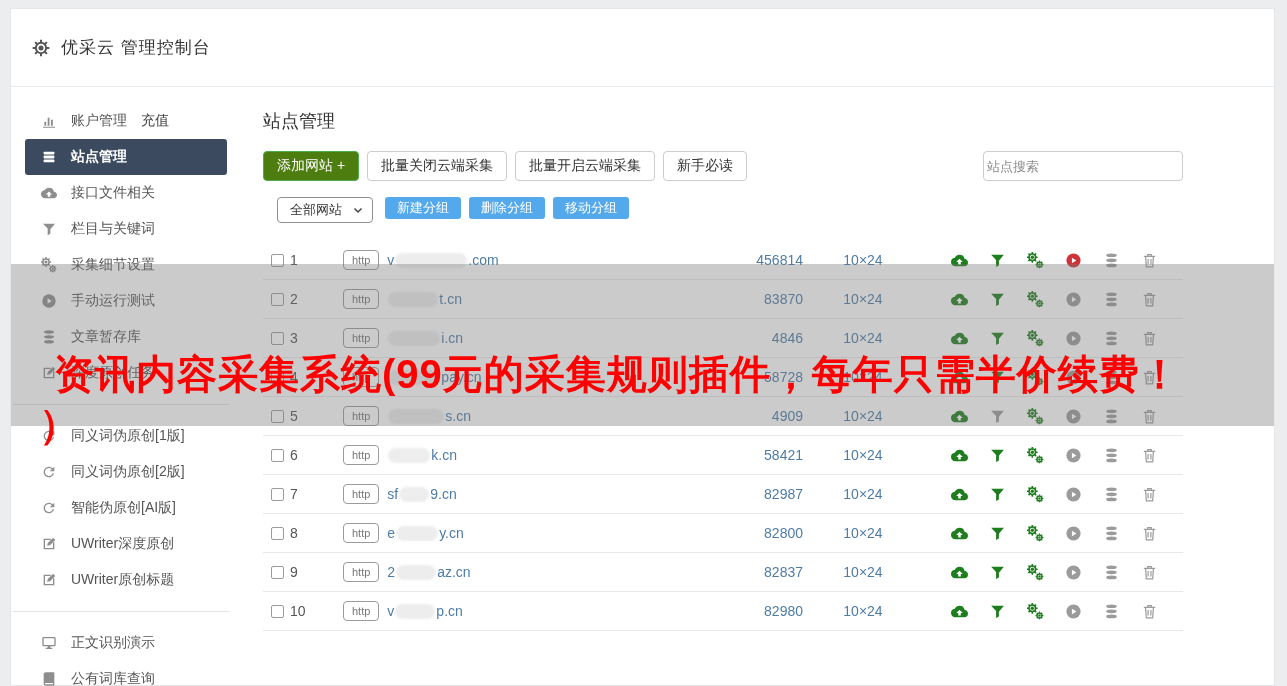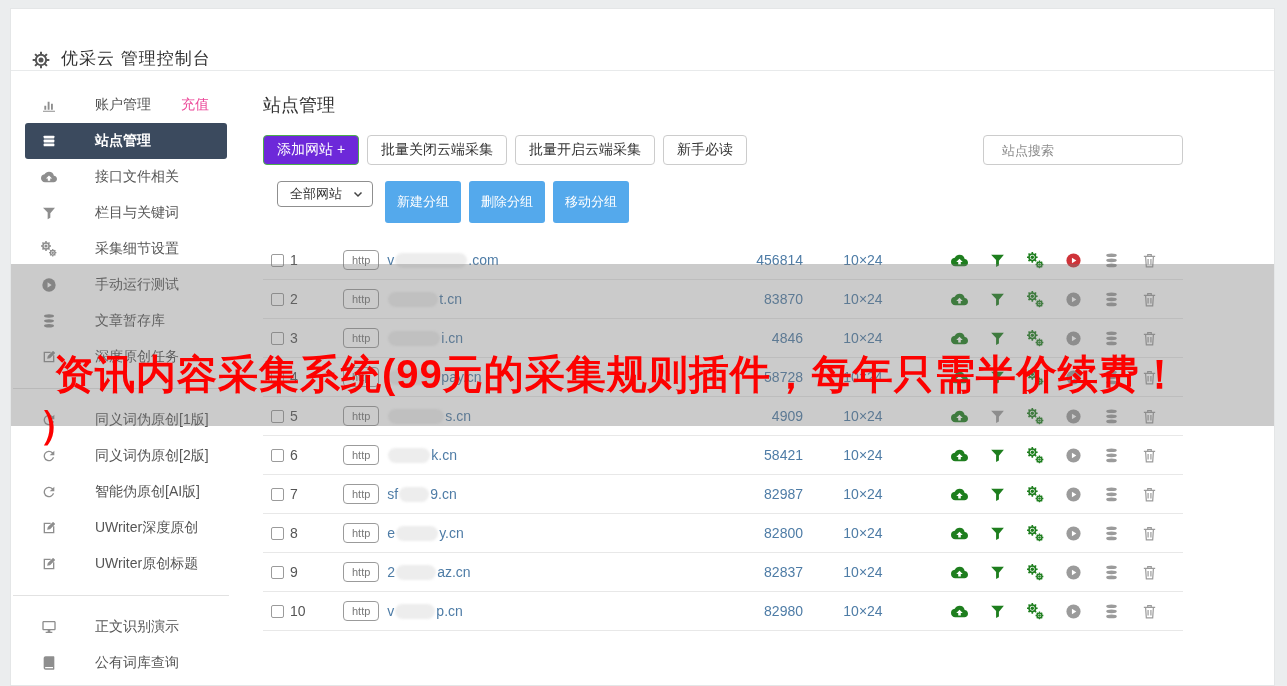--- a/index.html
+++ b/index.html
@@ -1,46 +1,46 @@
 <!DOCTYPE html>
 <html><head>
 <meta charset="utf-8">
 <style>
   * { margin:0; padding:0; box-sizing:border-box; }
   html,body { width:1287px; height:686px; background:#ebedee; font-family:"Liberation Sans","DejaVu Sans",sans-serif; overflow:hidden; }
   .card { position:absolute; left:10px; top:8px; width:1265px; height:678px; background:#fff; border:1px solid #e4e6e7; }
 
   
-  .app-header { height:62px; display:flex; align-items:flex-end; padding-left:20px; border-bottom:1px solid #e8eaeb; }
+  .app-header { height:78px; display:flex; align-items:center; padding-left:20px; border-bottom:1px solid #e8eaeb; }
   .app-header .hgear { width:20px; height:20px; color:#555; margin-right:10px; }
   .app-title { font-size:17px; color:#333; letter-spacing:1px; }
 
   
   .layout { display:flex; height:615px; }
   aside { width:242px; padding-top:16px; flex:none; }
-  .side-item { height:36px; display:flex; align-items:center; padding-left:30px; color:#555; font-size:14px; cursor:pointer;gap:24px; }
+  .side-item { height:36px; display:flex; align-items:center; padding-left:30px; color:#555; font-size:14px; cursor:pointer; }
   .side-item .icn { width:16px; height:16px; color:#8e8e8e; margin-right:14px; flex:none; }
-  .side-item .extra { color:#ec4899; margin-left:6px; }
+  .side-item .extra { color:#404040; margin-left:14px; }
   .side-item.sel { background:#3b4a5e; color:#fff; border-radius:3px; margin:0 26px 0 14px; padding-left:16px; font-weight:bold; }
   .side-item.sel .icn { color:#fff; }
   .side-divider { border-top:1px solid #e2e2e2; margin:13px 24px 13px 2px; }
 
   
   .main { width:940px; padding:22px 0 0 10px; }
   .page-title { font-size:18px; font-weight:normal; color:#333; margin-bottom:18px; }
   .toolbar { display:flex; align-items:center; width:920px; margin-bottom:16px; }
   .btn { height:30px; display:inline-flex; align-items:center; padding:0 13px; font-size:14px; border-radius:4px; border:1px solid #ccc; background:#fff; color:#333; margin-right:8px; cursor:pointer; }
-  .btn.green { background:#6d28d9; border-color:#4cae4c; color:#fff; }
-  .search-input { margin-left:auto; width:200px; height:30px; border:1px solid #ccc; border-radius:4px; padding:0 18px; font-size:13px; color:#3b82f6; outline:none; font-family:inherit; }
+  .btn.green { background:#4d7c0f; border-color:#4cae4c; color:#fff; }
+  .search-input { margin-left:auto; width:200px; height:30px; border:1px solid #ccc; border-radius:4px; padding:0 3px; font-size:13px; color:#3b82f6; outline:none; font-family:inherit; }
   .search-input::placeholder { color:#8a8a8a; }
 
   .groupbar { display:flex; align-items:flex-start; margin-bottom:18px;padding-left:14px; }
   .select { height:26px; min-width:90px; border:1px solid #8f8f8f; border-radius:4px; display:inline-flex; align-items:center; padding:0 8px 0 12px; font-size:13px; color:#333; margin-right:12px; cursor:pointer; }
   .select .chev { width:12px; height:12px; margin-left:10px; color:#444; }
-  .btn-sm { height:42px; display:inline-flex; align-items:center; padding:0 12px; font-size:13px; border:none; border-radius:3px; background:#54a9ec; color:#fff; margin-right:8px; cursor:pointer; }
+  .btn-sm { height:22px; display:inline-flex; align-items:center; padding:0 12px; font-size:13px; border:none; border-radius:3px; background:#54a9ec; color:#fff; margin-right:8px; cursor:pointer; }
 
   
   .table { width:920px; font-size:14px; }
   .thead { display:flex; align-items:center; height:37px; background:#efefef; color:#555; }
   .trow { display:flex; align-items:center; height:39px; border-bottom:1px solid #e8e8e8; }
   .c-idx { width:80px; display:flex; align-items:center; padding-left:8px; color:#555; }
   .c-site { width:360px; display:flex; align-items:center; }
   .c-count { width:100px; text-align:right; color:#4e7ca6; }
   .c-need { width:120px; text-align:center; color:#4e7ca6; }
   .c-ops { width:260px; display:flex; justify-content:space-between; padding:0 25px 0 28px; align-items:center; }

